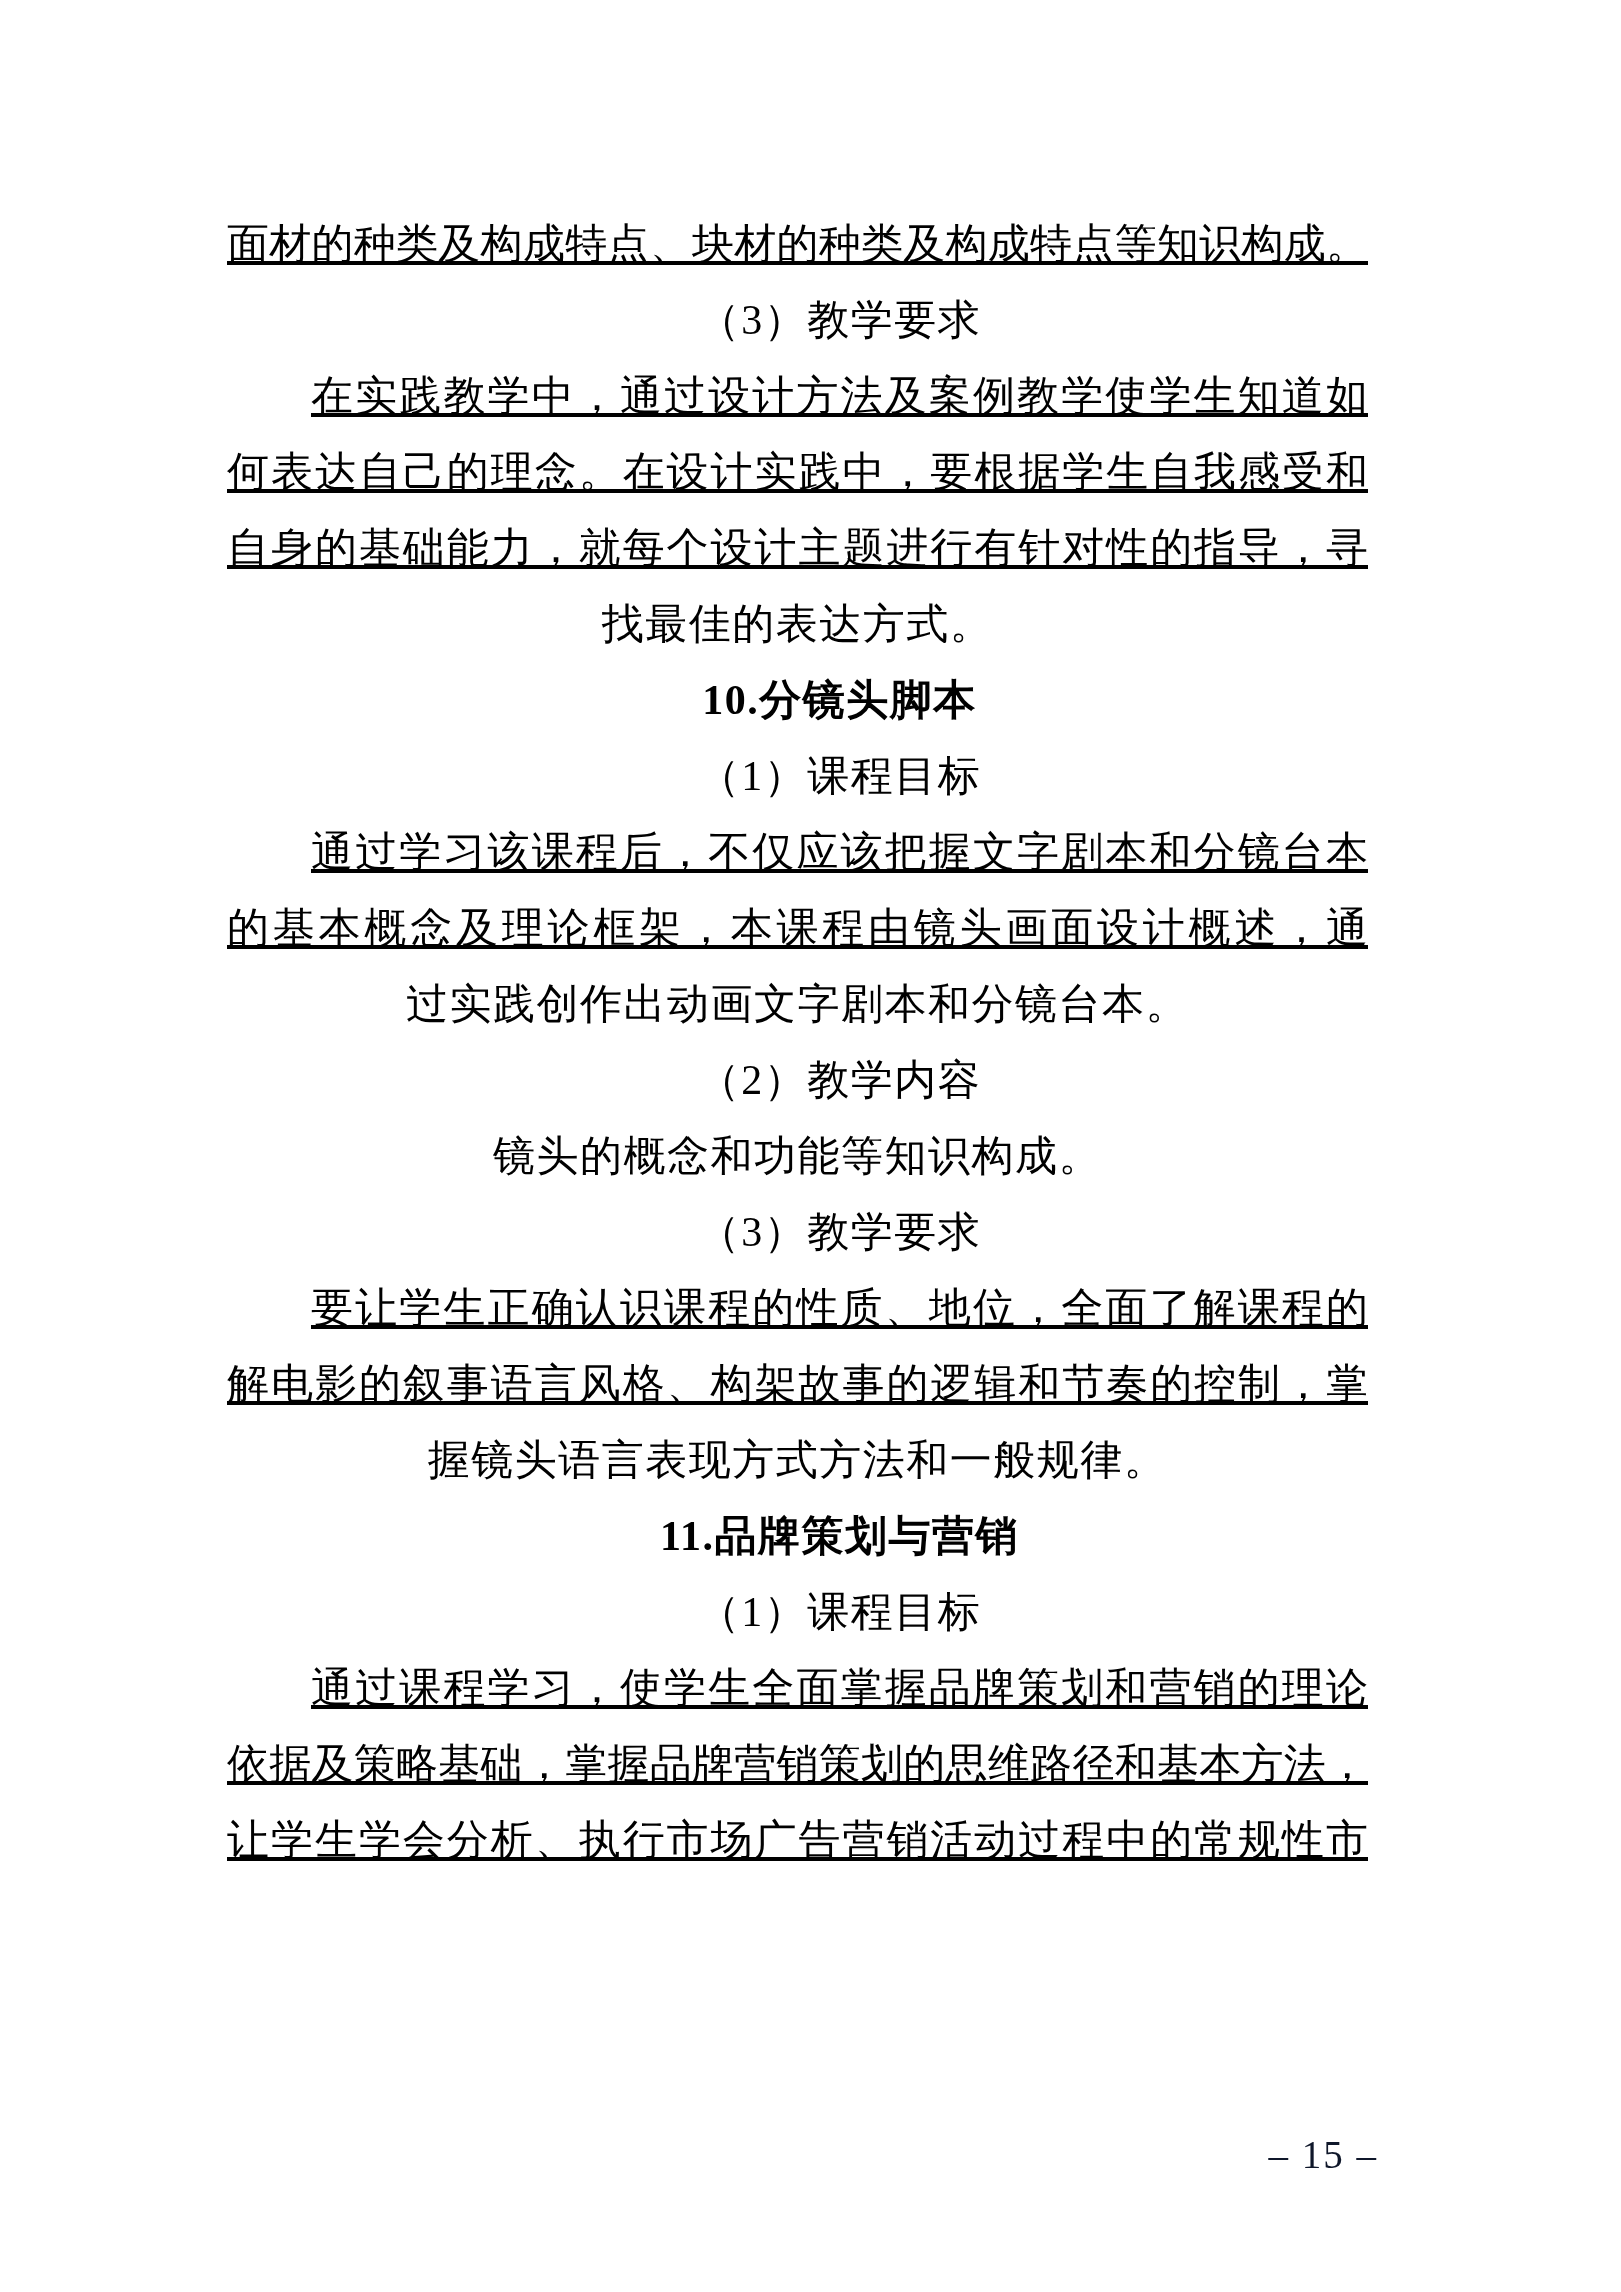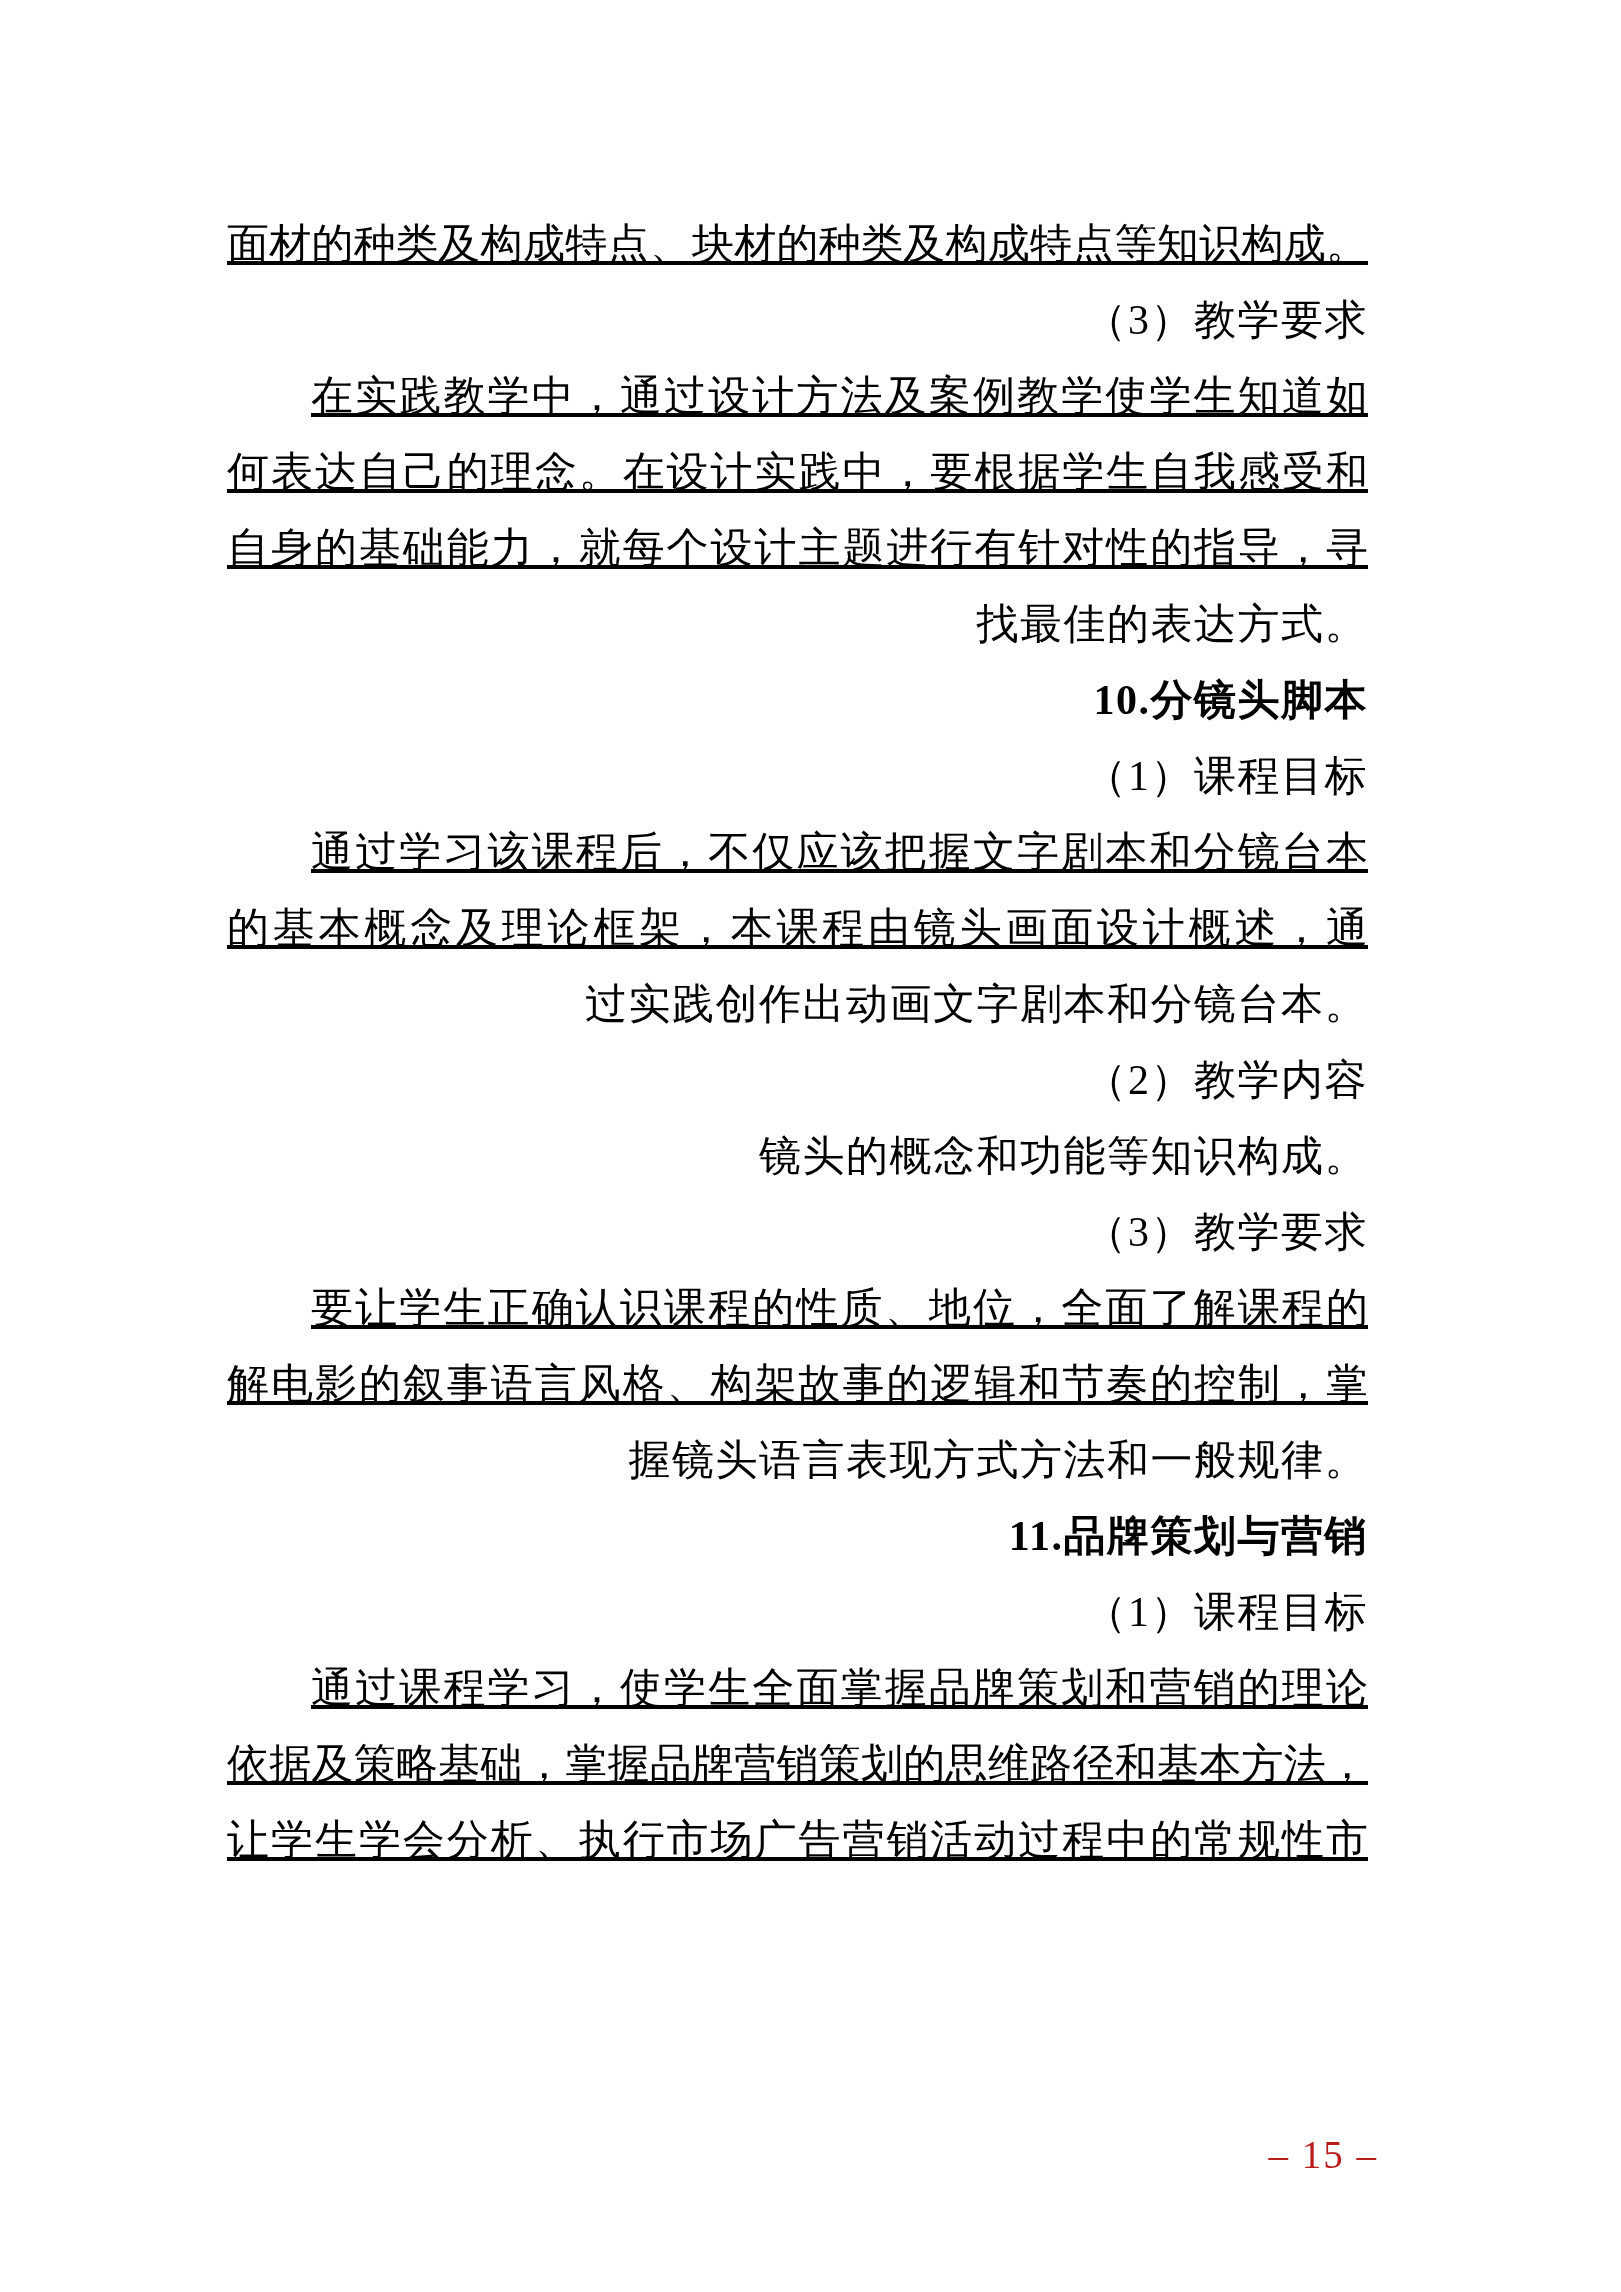--- a/index.html
+++ b/index.html
@@ -27,32 +27,32 @@
   .jf {
     text-align: justify;
     text-align-last: justify;
     text-justify: inter-character;
     text-decoration: underline;
   }
   
   .indent { text-indent: 84px; }
   
   .left {
-    text-align: right;
+    text-align: center;
     letter-spacing: 1.5px;
   }
   .b { font-weight: bold; }
   .page-number {
     position: absolute;
     top: 2133px;
     right: 243px;
     font-size: 39px;
     line-height: 43px;
     letter-spacing: 2px;
-    color: #b91c1c;
+    color: #0f172a;
   }
 </style>
 </head>
 <body>
 
 <div class="content">
   <div class="line jf">面材的种类及构成特点、块材的种类及构成特点等知识构成。</div>
   <div class="line indent left">（3）教学要求</div>
   <div class="line indent jf">在实践教学中，通过设计方法及案例教学使学生知道如</div>
   <div class="line jf">何表达自己的理念。在设计实践中，要根据学生自我感受和</div>

